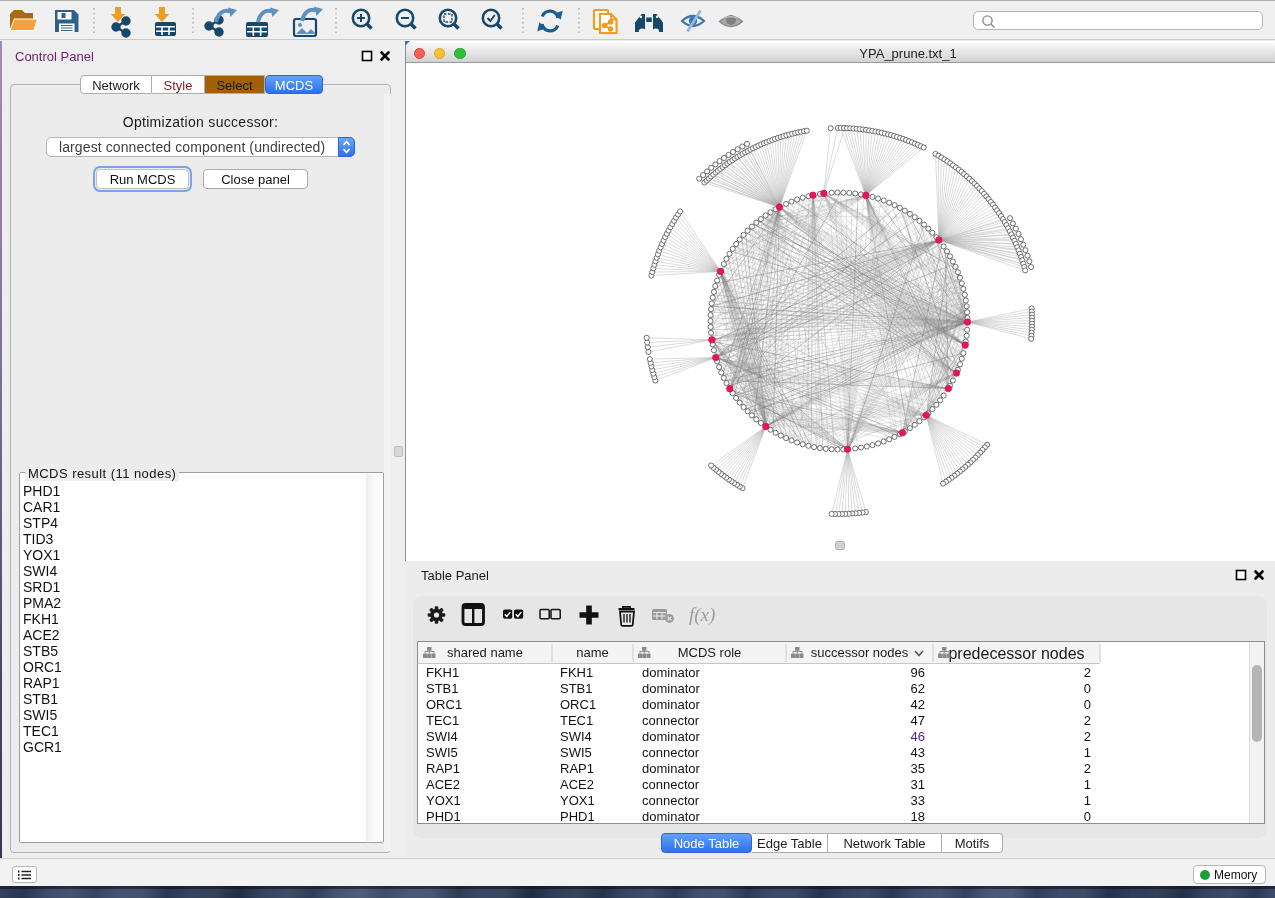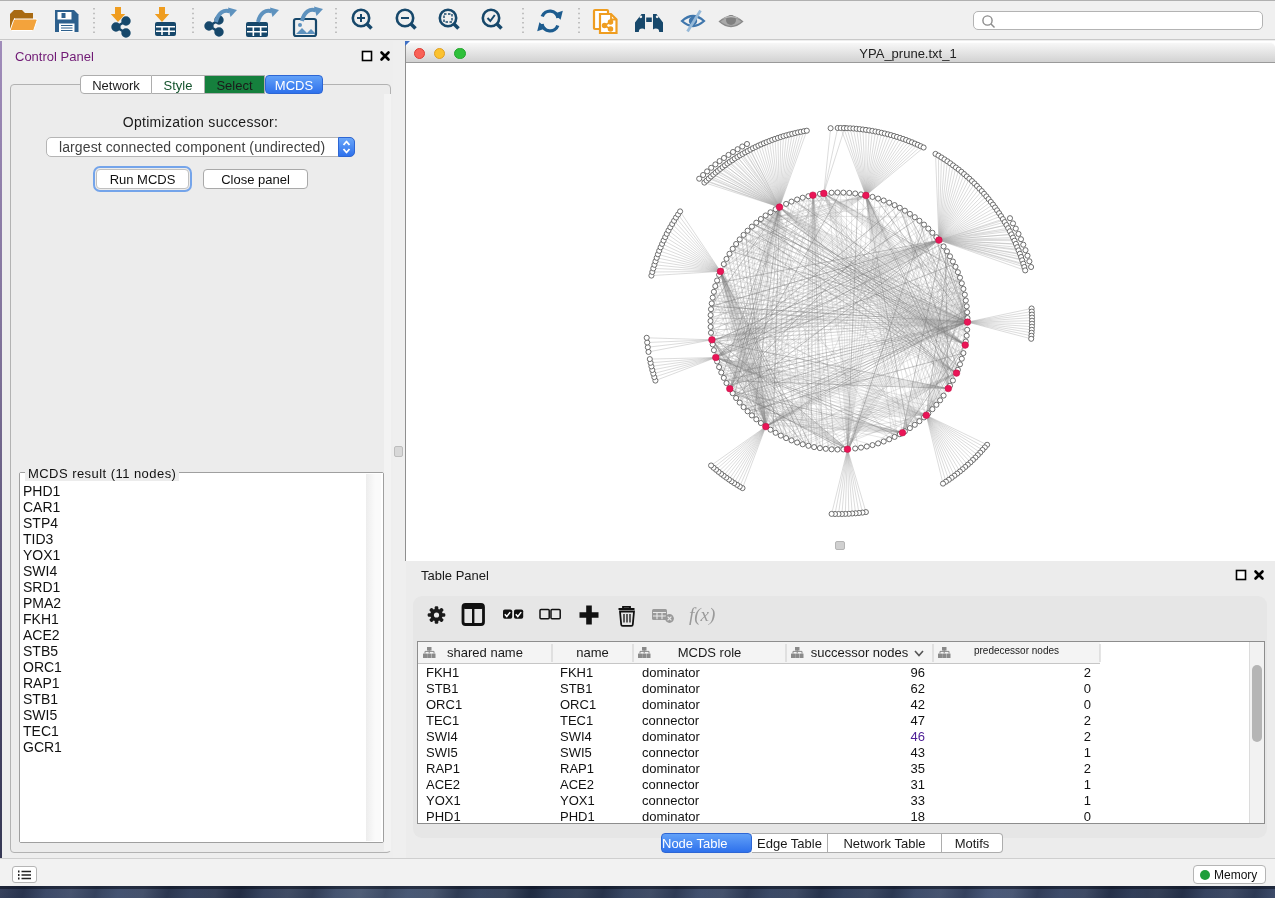--- a/index.html
+++ b/index.html
@@ -103,22 +103,22 @@
   </svg>
 <div class="abs" style="left:0;top:41px;width:2px;height:845px;background:linear-gradient(#a08cba,#7c6f96 40%,#4a4668 75%,#333652)"></div>
 <div class="abs" style="left:2px;top:41px;width:391px;height:817px;background:#eeeeee"></div>
 <div class="abs" style="left:15px;top:49px;font-size:13px;color:#701a75">Control Panel</div>
 <svg class="abs" style="left:360px;top:49px" width="34" height="16">
     <rect x="2.5" y="2.5" width="9" height="9" fill="#fff" stroke="#000" stroke-width="1.6"></rect>
     <path d="M21.5 3.5 L28.5 10.5 M28.5 3.5 L21.5 10.5" stroke="#000" stroke-width="2.6" stroke-linecap="round"></path>
   </svg>
 <div class="abs" style="left:10px;top:84px;width:381px;height:769px;background:#ececec;border:1px solid #b2b2b2;border-radius:4px"></div>
 <div class="abs" style="left:80px;top:75px;width:72px;height:19px;font-size:13px;text-align:center;line-height:19px;background:#fff;color:#1a1a1a;border:1px solid #adadad;border-radius:4px 0 0 4px;">Network</div>
-<div class="abs" style="left:152px;top:75px;width:53px;height:19px;font-size:13px;text-align:center;line-height:19px;background:#fff;color:#14532d;border:1px solid #adadad;border-left:none;">Style</div>
-<div class="abs" style="left:205px;top:75px;width:60px;height:19px;font-size:13px;text-align:center;line-height:19px;background:#15803d;color:#1a1a1a;border:1px solid #adadad;border-left:none;">Select</div>
+<div class="abs" style="left:152px;top:75px;width:53px;height:19px;font-size:13px;text-align:center;line-height:19px;background:#fff;color:#7f1d1d;border:1px solid #adadad;border-left:none;">Style</div>
+<div class="abs" style="left:205px;top:75px;width:60px;height:19px;font-size:13px;text-align:center;line-height:19px;background:#a16207;color:#1a1a1a;border:1px solid #adadad;border-left:none;">Select</div>
 <div class="abs" style="left:265px;top:75px;width:58px;height:19px;font-size:13px;text-align:center;line-height:19px;background:linear-gradient(#62a1f8,#2e71ec);color:#fff;border:1px solid #2d66d4;border-radius:4px;">MCDS</div>
 <div class="abs" style="left:10px;top:114px;width:381px;text-align:center;font-size:14px;letter-spacing:0.3px;color:#1a1a1a">Optimization successor:</div>
 <div class="abs" style="left:46px;top:137px;width:309px;height:20px;background:#fff;border:1px solid #b5b5b5;border-radius:5px"></div>
 <div class="abs" style="left:59px;top:139px;font-size:14px;letter-spacing:0.1px;color:#404040">largest connected component (undirected)</div>
 <div class="abs" style="left:338px;top:137px;width:17px;height:20px;background:linear-gradient(#6aa6f9,#2e71ec);border:1px solid #2d66d4;border-radius:0 5px 5px 0"></div>
 <svg class="abs" style="left:340px;top:139px" width="13" height="16">
     <path d="M3.5 6 L6.5 2.5 L9.5 6 M3.5 10 L6.5 13.5 L9.5 10" stroke="#fff" stroke-width="1.8" fill="none" stroke-linejoin="round"></path>
   </svg>
 <div class="abs" style="left:93px;top:166px;width:99px;height:26px;border:2.5px solid #74a4ea;border-radius:7px"></div>
 <div class="abs" style="left:96px;top:169px;width:93px;height:20px;background:#fff;border:1px solid #c0c0c0;border-radius:4px;font-size:13px;text-align:center;line-height:19px;color:#111">Run MCDS</div>
@@ -573,21 +573,21 @@
     <circle cx="263.5" cy="22.5" r="4.4" fill="#9a9a9a"></circle>
     <path d="M261.6 20.6 l3.8 3.8 m0 -3.8 l-3.8 3.8" stroke="#e9e9e9" stroke-width="1.2"></path>
     <text x="283" y="25" font-family="Liberation Serif, serif" font-style="italic" font-size="19" fill="#9a9a9a">f(x)</text>
   </svg>
 <div class="abs" style="left:417px;top:641px;width:848px;height:183px;background:#fff;border:1px solid #8d8d8d"></div>
 <div class="abs" style="left:418px;top:642px;width:682px;height:22px;background:#f4f4f4;border-bottom:1px solid #c6c6c6"></div>
 <div class="abs" style="left:418px;top:645px;width:134px;text-align:center;font-size:13px;color:#1a1a1a">shared name</div>
 <div class="abs" style="left:552px;top:645px;width:81px;text-align:center;font-size:13px;color:#1a1a1a">name</div>
 <div class="abs" style="left:633px;top:645px;width:153px;text-align:center;font-size:13px;color:#1a1a1a">MCDS role</div>
 <div class="abs" style="left:786px;top:645px;width:147px;text-align:center;font-size:13px;color:#1a1a1a">successor nodes</div>
-<div class="abs" style="left:933px;top:645px;width:167px;text-align:center;font-size:10px;color:#1a1a1a">predecessor nodes</div>
+<div class="abs" style="left:933px;top:645px;width:167px;text-align:center;font-size:16px;color:#1a1a1a">predecessor nodes</div>
 <svg class="abs" style="left:406px;top:642px" width="869" height="22">
     <g fill="#8a8a8a">
       <rect x="21" y="5" width="4.5" height="3.6"></rect>
       <rect x="17" y="11.6" width="4" height="4.4"></rect>
       <rect x="21.2" y="11.6" width="4" height="4.4"></rect>
       <rect x="25.5" y="11.6" width="4" height="4.4"></rect>
       <path d="M19 11.6 v-2.2 h9 v2.2 M23.2 11.4 v-3.4" stroke="#8a8a8a" stroke-width="1" fill="none"></path>
     </g>
     <path d="M146 2 V20" stroke="#cccccc" stroke-width="1"></path>
     <path d="M227 2 V20" stroke="#cccccc" stroke-width="1"></path>
@@ -662,21 +662,21 @@
 <div class="abs" style="left:642px;top:793px;font-size:13px;height:16px;line-height:16px;color:#111">connector</div>
 <div class="abs" style="left:825px;top:793px;width:100px;text-align:right;font-size:13px;height:16px;line-height:16px;color:#111">33</div>
 <div class="abs" style="left:991px;top:793px;width:100px;text-align:right;font-size:13px;height:16px;line-height:16px;color:#111">1</div>
 <div class="abs" style="left:426px;top:809px;font-size:13px;height:16px;line-height:16px;color:#111">PHD1</div>
 <div class="abs" style="left:560px;top:809px;font-size:13px;height:16px;line-height:16px;color:#111">PHD1</div>
 <div class="abs" style="left:642px;top:809px;font-size:13px;height:16px;line-height:16px;color:#111">dominator</div>
 <div class="abs" style="left:825px;top:809px;width:100px;text-align:right;font-size:13px;height:16px;line-height:16px;color:#111">18</div>
 <div class="abs" style="left:991px;top:809px;width:100px;text-align:right;font-size:13px;height:16px;line-height:16px;color:#111">0</div>
 <div class="abs" style="left:1249px;top:642px;width:15px;height:181px;background:#f2f2f2;border-left:1px solid #dcdcdc"></div>
 <div class="abs" style="left:1251.5px;top:665px;width:10px;height:77px;background:#b5b5b5;border-radius:5px"></div>
-<div class="abs" style="left:661px;top:833px;width:91px;height:20px;font-size:13px;line-height:20px;background:linear-gradient(#62a1f8,#2e71ec);color:#fff;border:1px solid #2d66d4;border-radius:4px;">Node Table</div>
+<div class="abs" style="left:661px;top:833px;width:91px;height:20px;font-size:13px;text-align:center;line-height:20px;background:linear-gradient(#62a1f8,#2e71ec);color:#fff;border:1px solid #2d66d4;border-radius:4px;">Node Table</div>
 <div class="abs" style="left:752px;top:833px;width:76px;height:20px;font-size:13px;text-align:center;line-height:20px;background:#fff;color:#1a1a1a;border:1px solid #adadad;border-left:none;">Edge Table</div>
 <div class="abs" style="left:828px;top:833px;width:114px;height:20px;font-size:13px;text-align:center;line-height:20px;background:#fff;color:#1a1a1a;border:1px solid #adadad;border-left:none;">Network Table</div>
 <div class="abs" style="left:942px;top:833px;width:61px;height:20px;font-size:13px;text-align:center;line-height:20px;background:#fff;color:#1a1a1a;border:1px solid #adadad;border-left:none;border-radius:0 4px 4px 0;">Motifs</div>
 <div class="abs" style="left:0;top:858px;width:1275px;height:28px;background:#f2f2f2;border-top:1px solid #cfcfcf"></div>
 <div class="abs" style="left:12px;top:866px;width:25px;height:17px;background:#fff;border:1px solid #b5b5b5;border-radius:3px"></div>
 <svg class="abs" style="left:17px;top:869px" width="15" height="12">
     <g stroke="#222" stroke-width="1.5">
       <path d="M4.5 2.5 H14 M4.5 6 H14 M4.5 9.5 H14"></path>
       <path d="M1 2.5 H2.5 M1 6 H2.5 M1 9.5 H2.5" stroke-width="1.8"></path>
     </g>

